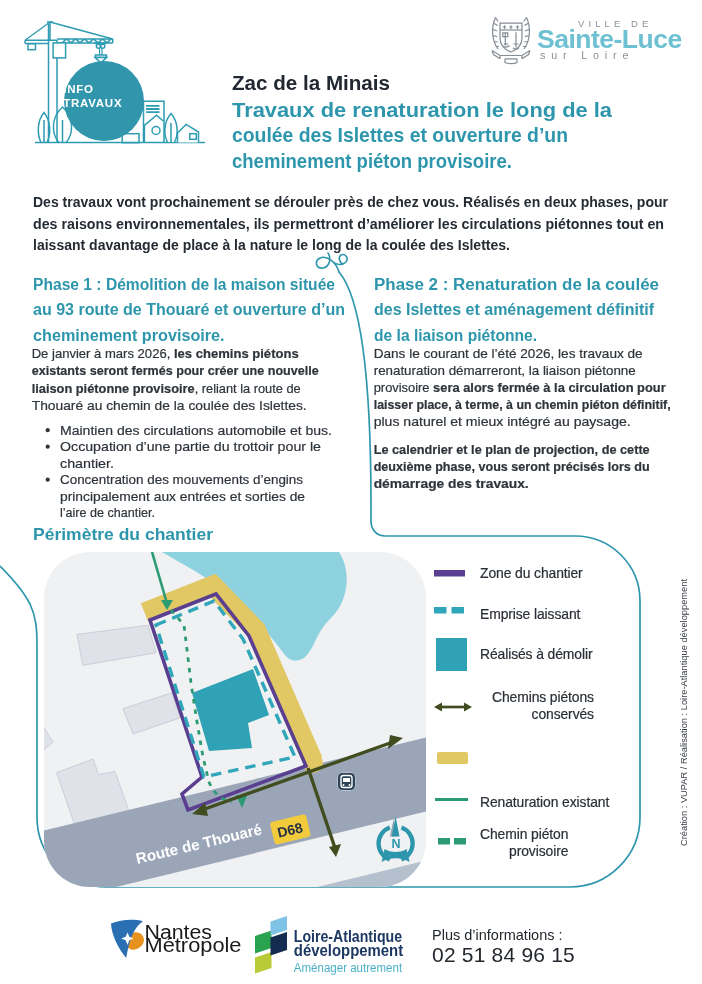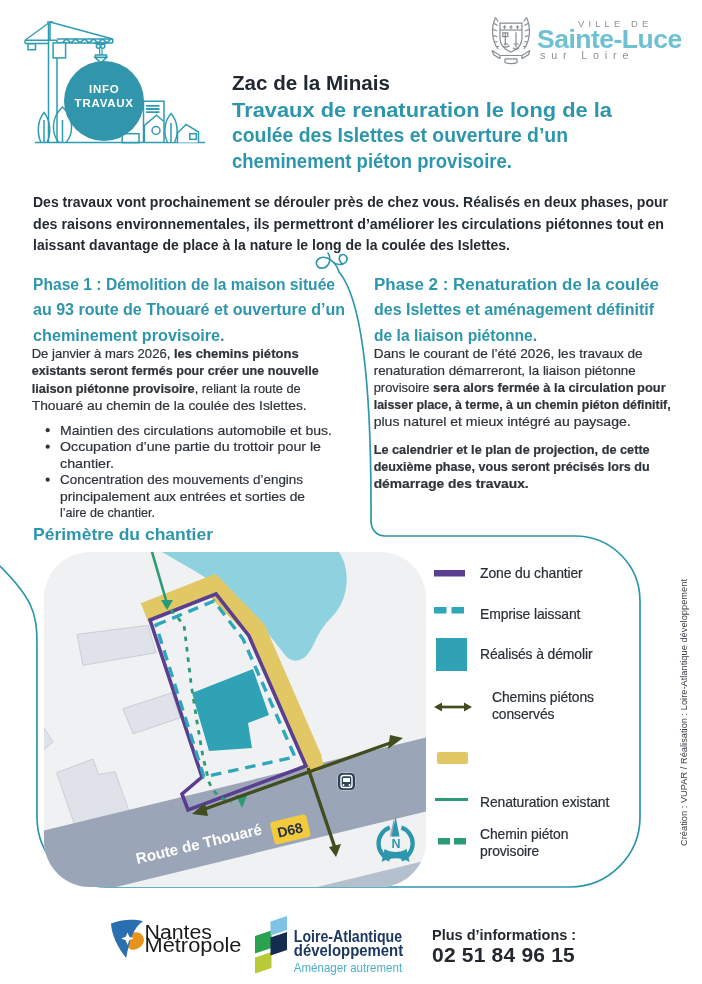--- a/index.html
+++ b/index.html
@@ -1,20 +1,20 @@
 <!DOCTYPE html>
 <html lang="fr"><head>
 <meta charset="utf-8">
 <style>
   html,body{margin:0;padding:0;}
   body{width:702px;height:984px;background:#ffffff;font-family:"Liberation Sans",sans-serif;position:relative;overflow:hidden;}
   .abs{position:absolute;}
-  .leg-text{position:absolute;left:46px;font-size:13.9px;color:#2a2f36;line-height:17px;letter-spacing:-.1px;white-space:nowrap;-webkit-text-stroke:.2px #2a2f36;}
+  .leg-text{position:absolute;left:46px;font-size:13.9px;color:#2a2f36;line-height:17px;letter-spacing:-.1px;white-space:nowrap;text-align:right;-webkit-text-stroke:.2px #2a2f36;}
   .credit{left:679px;top:846px;width:272px;font-size:9.3px;color:#3a3f45;transform:rotate(-90deg);transform-origin:0 0;}
-  .footer-txt{left:432px;top:925px;font-size:14.5px;color:#23282e;font-weight:bold;line-height:20px;}
+  .footer-txt{left:432px;top:925px;font-size:14.5px;color:#23282e;font-weight:normal;line-height:20px;}
   .footer-txt .num{font-size:21px;letter-spacing:.2px;}
 </style>
 </head>
 <body>
 
 <svg class="abs" style="left:0;top:0;" width="702" height="984" viewBox="0 0 702 984" fill="none">
   <path d="M0,566 C12,578 24,592 30,604 C36,617 37,628 37,646 L37,817 C37,856 68,887 107,887 L570,887 C608,887 640,856 640,817 L640,601 C640,565 611,536 575,536 L385,536 C377,536 371,530 371,521 L371,505 C371,390 363,300 339,272" stroke="#2d96ac" stroke-width="1.7"></path>
   <path d="M339,272 C336,262 327,255 320,258 C314,261 316,269 323,268 C329,267 332,259 328,253 M332,261 C336,265 342,266 346,262 C349,258 345,253 341,255 C338,257 339,262 343,264" stroke="#2d96ac" stroke-width="1.6" stroke-linecap="round"></path>
 </svg>
 
@@ -41,21 +41,21 @@
   <rect x="122.2" y="133.7" width="16.8" height="9"></rect>
   <path d="M143.5,142.5 L143.5,101.3 L164,101.3 L164,142.5"></path>
   <path d="M146,105.8 L159.5,105.8 M146,109 L159.5,109 M146,112.2 L159.5,112.2" stroke-width="1.8"></path>
   <path d="M144.4,142.5 L144.4,125.4 L156.5,115.2 L163.9,121.5" fill="#ffffff"></path>
   <circle cx="156" cy="130.5" r="4" fill="#ffffff"></circle>
   <path d="M177.5,142.5 L177.5,133 L186.1,124.4 L198.5,132 L198.5,142.5" fill="#ffffff"></path>
   <rect x="189.8" y="133.7" width="6.5" height="5.6"></rect>
 </svg>
 
 <div class="abs" style="left:64.2px;top:60.5px;width:80px;height:80px;border-radius:50%;background:#3196ac;"></div>
-<div class="abs" style="left:63.2px;top:81.5px;width:82px;text-align:center;color:#fff;font-weight:bold;font-size:11.5px;letter-spacing:.75px;line-height:14.4px;">INFO<br>TRAVAUX</div>
+<div class="abs" style="left:63.2px;top:81.5px;width:82px;text-align:left;color:#fff;font-weight:bold;font-size:11.5px;letter-spacing:.75px;line-height:14.4px;">INFO<br>TRAVAUX</div>
 
 <svg class="abs" style="left:485px;top:8px;" width="217" height="66" viewBox="0 0 217 66">
   <g stroke="#848c94" fill="none" stroke-width="1.2">
     <path d="M15,15.2 L37,15.2 L37,30 C37,37.5 31,42 26,44 C21,42 15,37.5 15,30 Z"></path>
     <path d="M15,22 L37,22"></path>
     <path d="M19.5,17.2 L19.5,21 M17.8,19 L21.2,19 M26,17.2 L26,21 M24.3,19 L27.7,19 M32.5,17.2 L32.5,21 M30.8,19 L34.2,19"></path>
     <path d="M17.8,24.8 L22.8,24.8 L22.8,28.6 L17.8,28.6 Z M20.3,24.8 L20.3,37.5"></path>
     <path d="M24.5,37.5 C22.5,39.5 19,39.5 17.5,38 M19,36.5 C20,35.5 22,35.5 23,36.5"></path>
     <path d="M31,24.2 L31,39.5 M28.5,36 L33.5,36 M28,39.8 C29.8,41.5 32.2,41.5 34,39.8"></path>
     <path d="M10.5,9.5 C6,19 6.5,32 13,41 M10.5,9.5 L13.2,13.5 M9.2,15.5 L12.6,17.5 M8.2,21.5 L12,23 M8.2,27.5 L12,28.6 M9,33.5 L12.8,34 M10.5,38.5 L14,38.5"></path>

